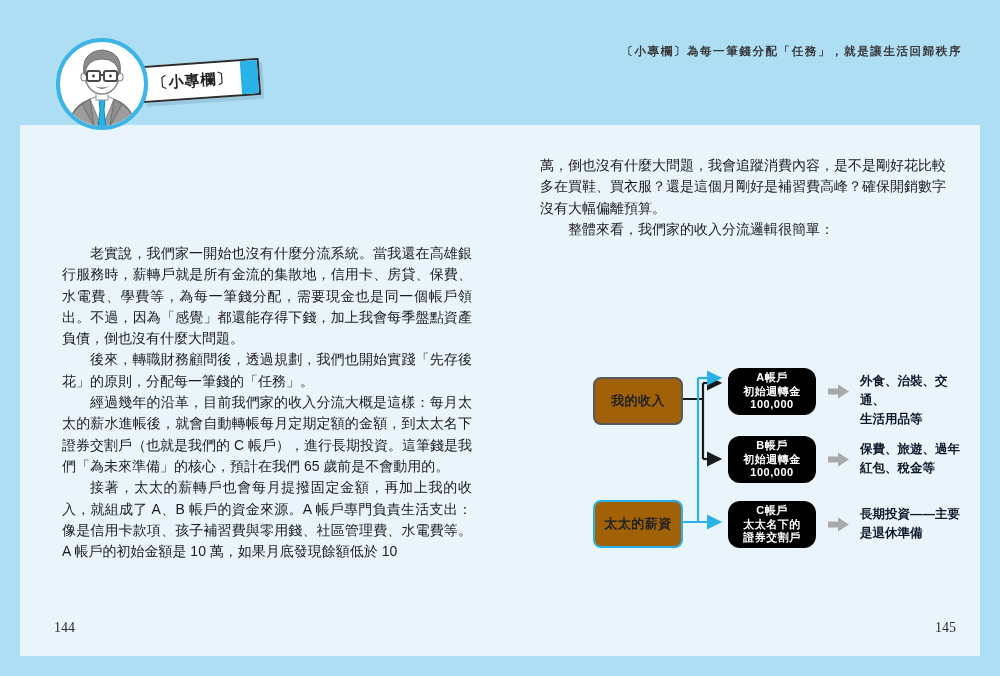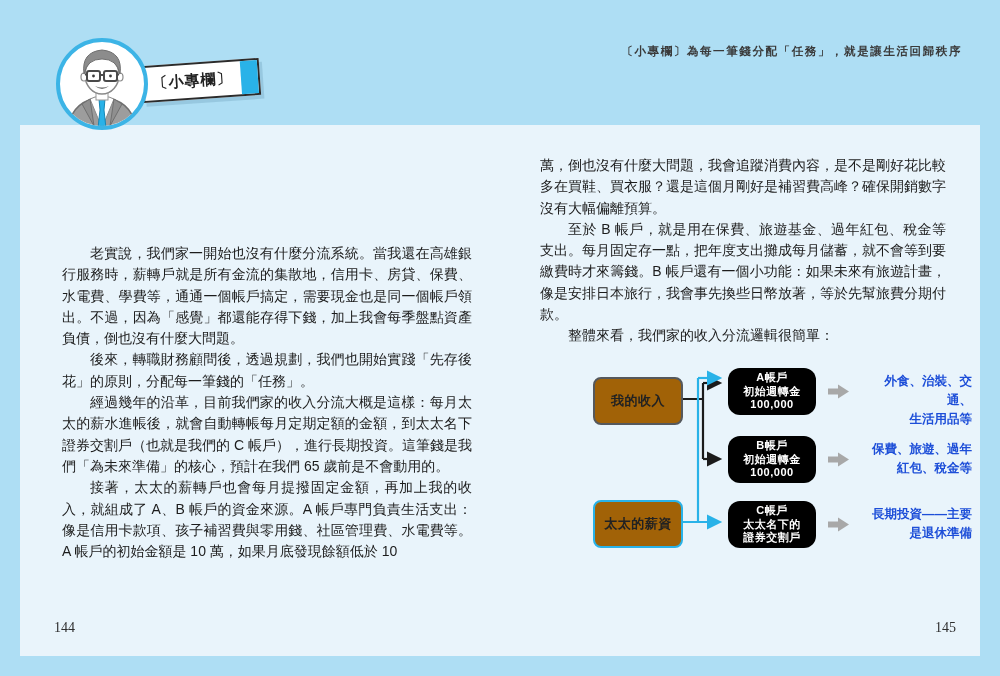--- a/index.html
+++ b/index.html
@@ -66,21 +66,21 @@
     position:absolute;left:138px;width:88px;height:47px;background:#000000;
     border-radius:12px;color:#fff;font-weight:bold;font-size:11px;line-height:13.5px;
     display:flex;flex-direction:column;align-items:center;justify-content:center;
     text-align:center;letter-spacing:.5px;
   }
   .acct-a{top:13px;} .acct-b{top:81px;} .acct-c{top:146px;}
   .garr{position:absolute;left:237px;width:24px;height:17px;}
   .garr-a{top:28px;} .garr-b{top:96px;} .garr-c{top:161px;}
   .usage{
     position:absolute;left:270px;width:112px;font-size:12.5px;line-height:19px;
-    font-weight:bold;color:#1d4ed8;text-align:right;
+    font-weight:bold;color:#0f172a;
   }
   .usage-a{top:17px;} .usage-b{top:85px;} .usage-c{top:150px;}
   .connectors{position:absolute;left:0;top:0;}
   
   .pagenum{
     position:absolute;top:620px;font-family:"Liberation Serif", serif;
     font-size:14px;color:#2e2e2e;
   }
   .pn-left{left:54px;} .pn-right{right:44px;}
 </style>
@@ -124,29 +124,28 @@
     </svg>
   </div>
 
   <div class="badge">
     <div class="cyan"></div>
     <div class="label">〔小專欄〕</div>
   </div>
 
 
   <div class="body-col col-left">
-    <p>老實說，我們家一開始也沒有什麼分流系統。當我還在高雄銀行服務時，薪轉戶就是所有金流的集散地，信用卡、房貸、保費、水電費、學費等，通通一個帳戶搞定，需要現金也是同一個帳戶領出。不過，因為「感覺」都還能存得下錢，加上我會每季盤點資產負債，倒也沒有什麼大問題。</p>
+    <p>老實說，我們家一開始也沒有什麼分流系統。當我還在高雄銀行服務時，薪轉戶就是所有金流的集散地，信用卡、房貸、保費、水電費、學費等，為每一筆錢分配，需要現金也是同一個帳戶領出。不過，因為「感覺」都還能存得下錢，加上我會每季盤點資產負債，倒也沒有什麼大問題。</p>
     <p>後來，轉職財務顧問後，透過規劃，我們也開始實踐「先存後花」的原則，分配每一筆錢的「任務」。</p>
     <p>經過幾年的沿革，目前我們家的收入分流大概是這樣：每月太太的薪水進帳後，就會自動轉帳每月定期定額的金額，到太太名下證券交割戶（也就是我們的 C 帳戶），進行長期投資。這筆錢是我們「為未來準備」的核心，預計在我們 65 歲前是不會動用的。</p>
     <p>接著，太太的薪轉戶也會每月提撥固定金額，再加上我的收入，就組成了 A、B 帳戶的資金來源。A 帳戶專門負責生活支出：像是信用卡款項、孩子補習費與零用錢、社區管理費、水電費等。A 帳戶的初始金額是 10 萬，如果月底發現餘額低於 10</p>
   </div>
 
   <div class="body-col col-right">
     <p class="noindent">萬，倒也沒有什麼大問題，我會追蹤消費內容，是不是剛好花比較多在買鞋、買衣服？還是這個月剛好是補習費高峰？確保開銷數字沒有大幅偏離預算。</p>
-    <p>至於 B 帳戶，就是用在保費、旅遊基金、過年紅包、稅金等支出。每月固定存一點，把年度支出攤成每月儲蓄，就不會等到要繳費時才來籌錢。B 帳戶還有一個小功能：如果未來有旅遊計畫，像是安排日本旅行，我會事先換些日幣放著，等於先幫旅費分期付款。</p>
     <p>整體來看，我們家的收入分流邏輯很簡單：</p>
   </div>
 
   <div class="diagram">
 
     <svg class="connectors" width="380" height="215" viewBox="0 0 380 215">
       <defs>
         <marker id="mb" markerWidth="8" markerHeight="8" refX="6" refY="3.5" orient="auto">
           <polygon points="0,0 7,3.5 0,7" fill="#1b1b1b"></polygon>
         </marker>

